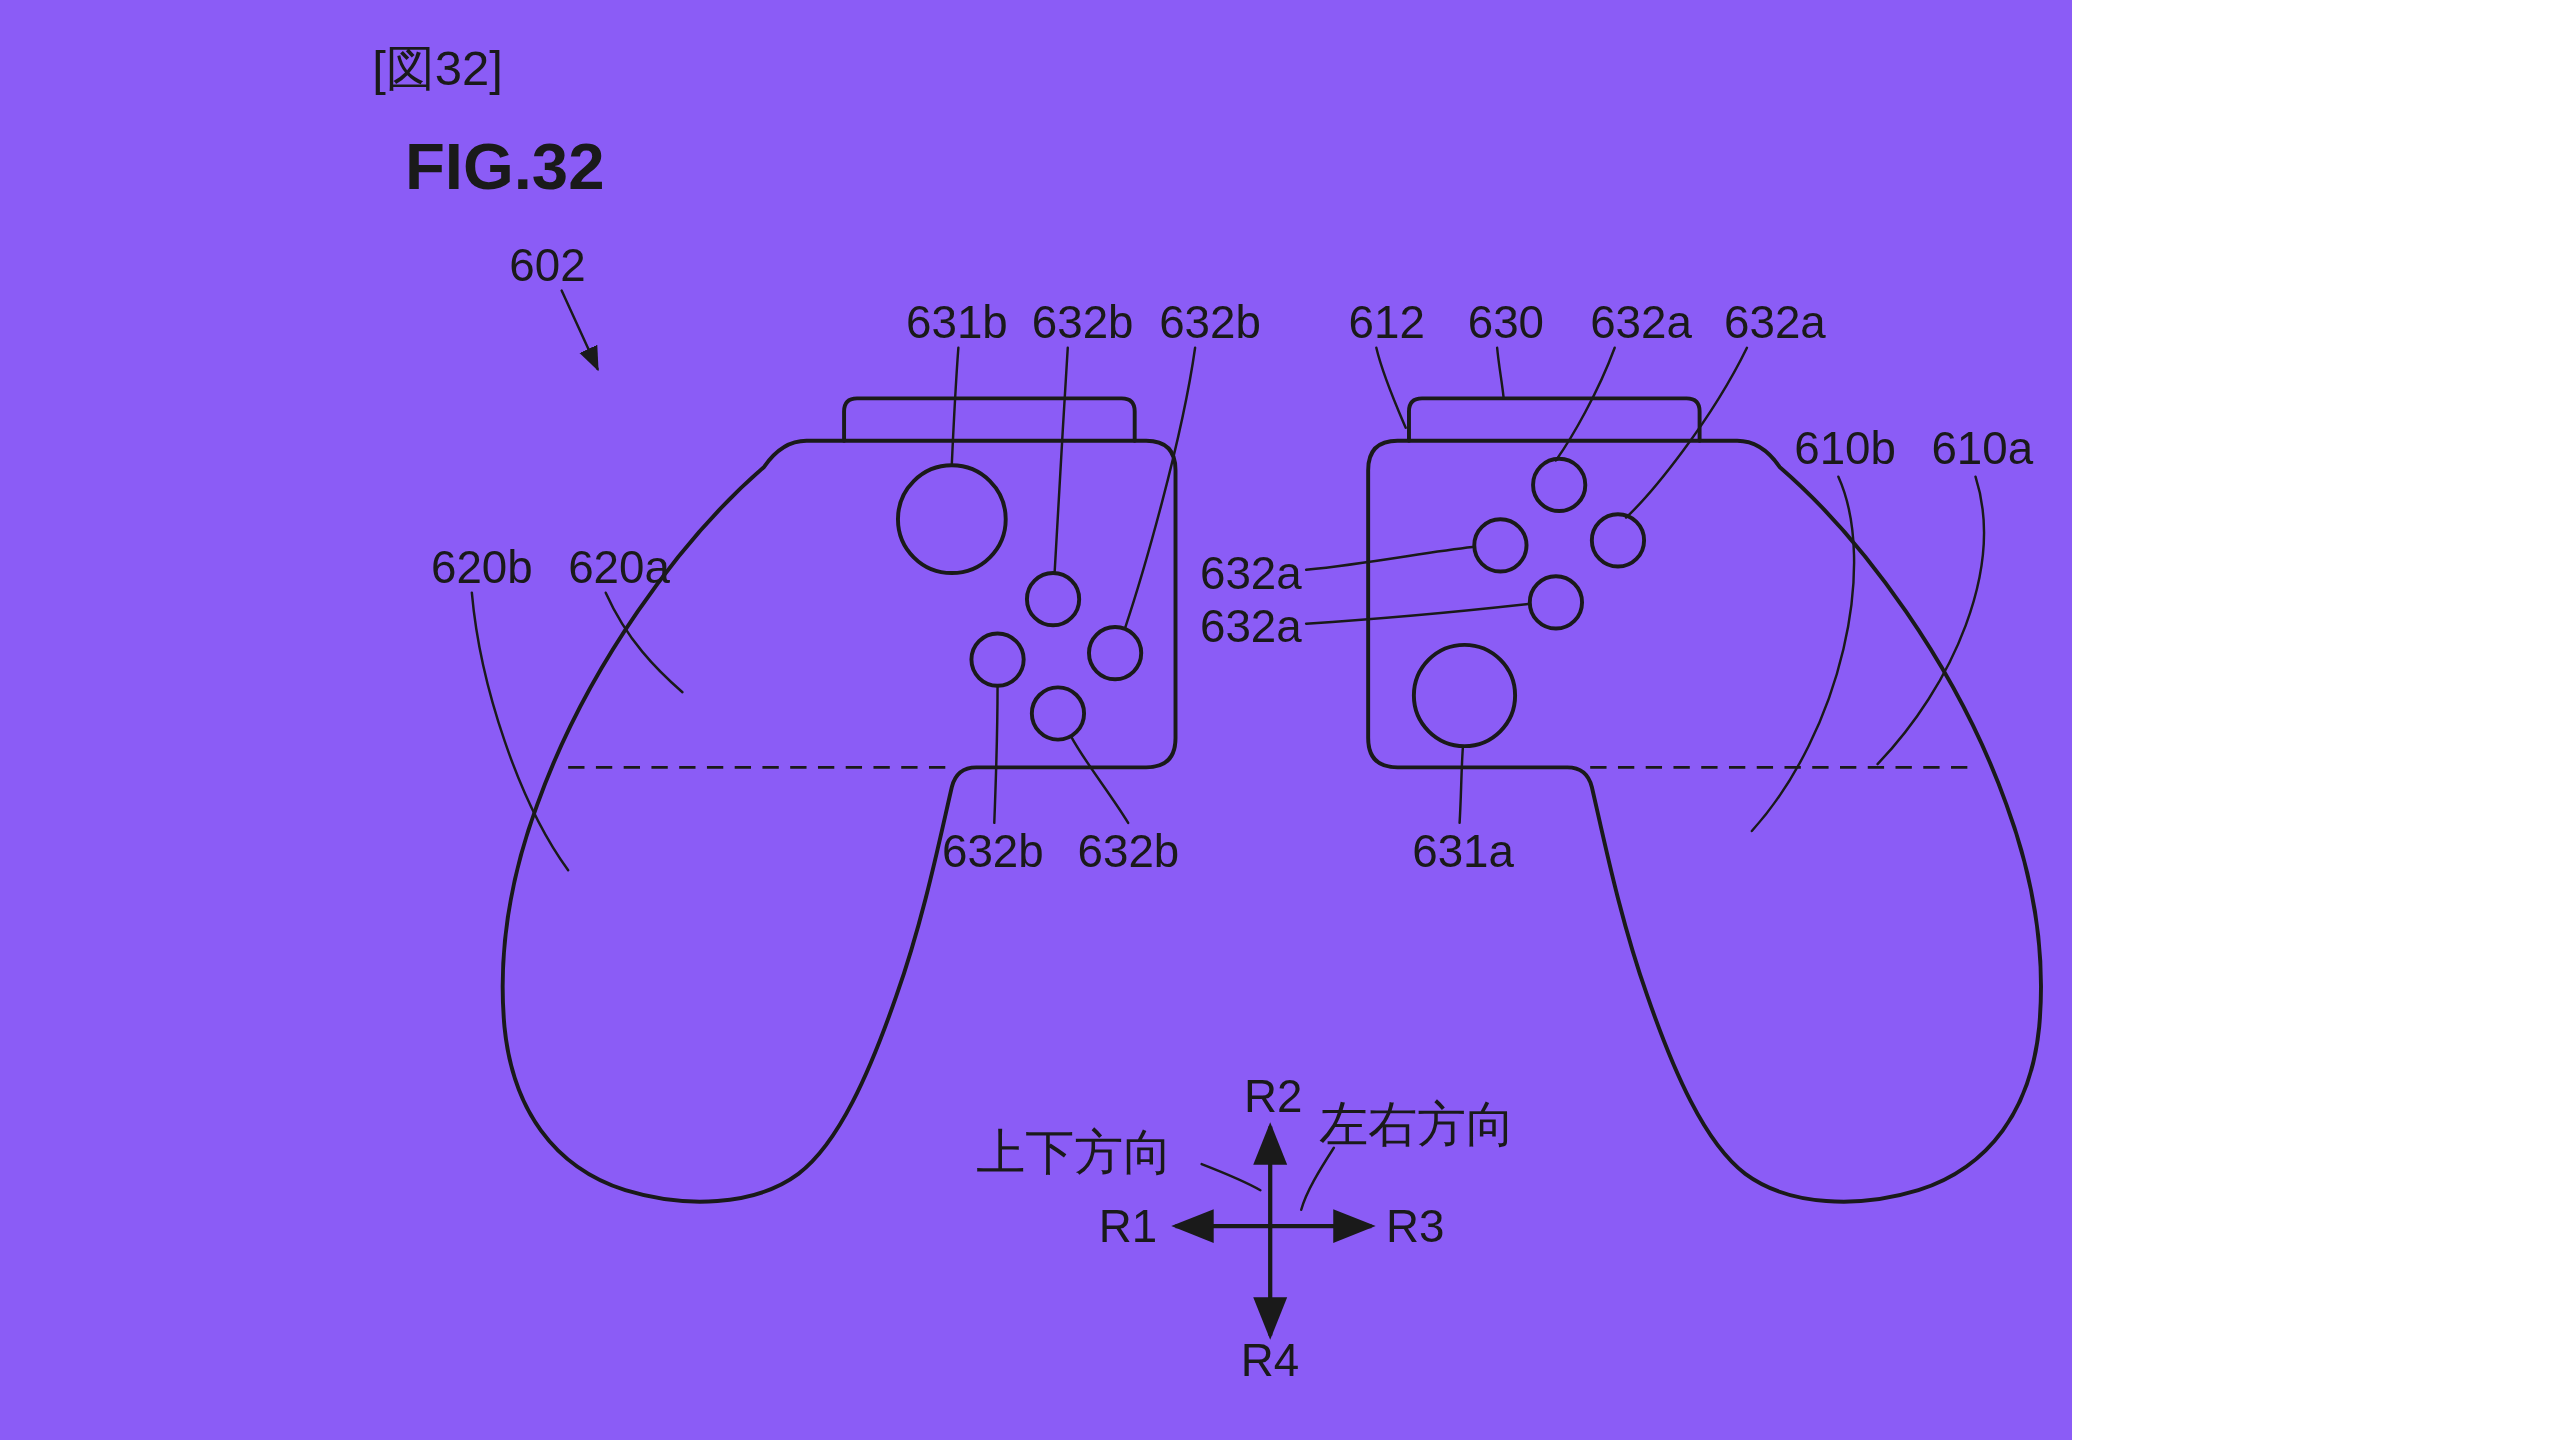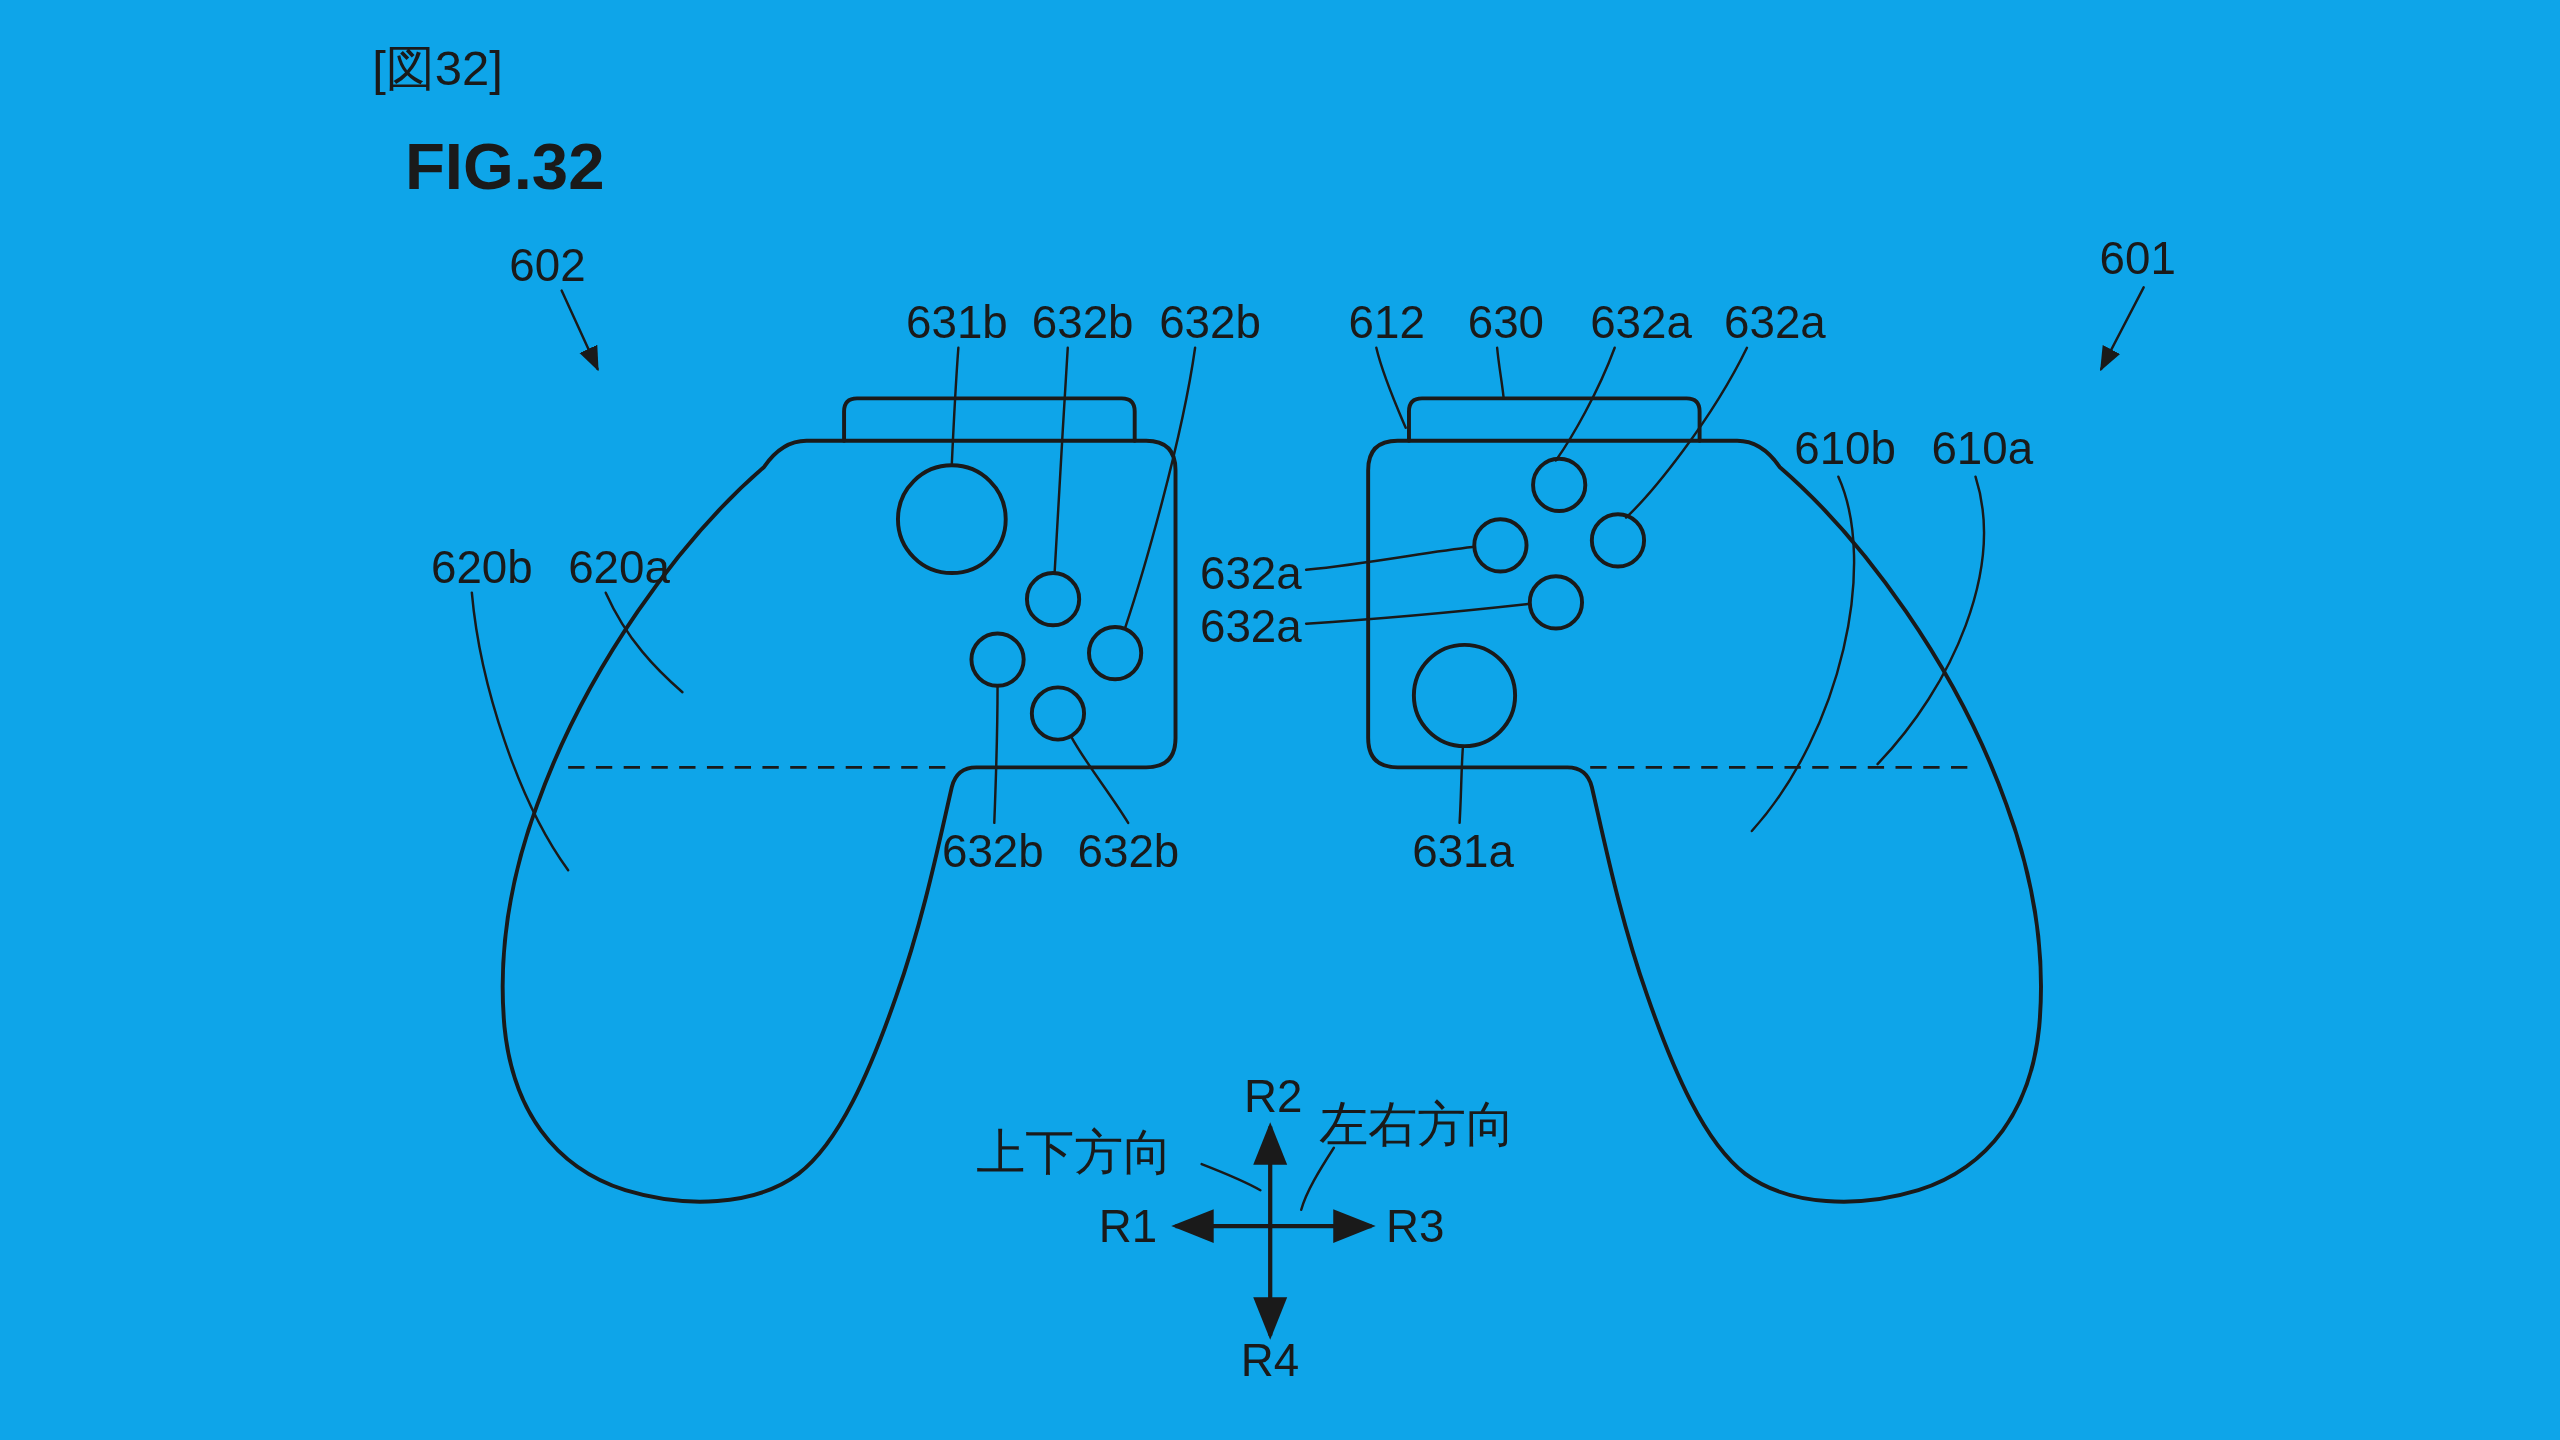--- a/index.html
+++ b/index.html
@@ -2,23 +2,23 @@
 <html><head>
 <meta charset="utf-8">
 <style>
   html, body {
     margin: 0;
     padding: 0;
     background: #ffffff;
     font-family: "Liberation Sans", "DejaVu Sans", sans-serif;
   }
   .page {
-    width: 2560px;
+    width: 2072px;
     height: 1440px;
-    background: #0ea5e9;
+    background: #8b5cf6;
     position: relative;
     overflow: hidden;
   }
   svg { display: block; }
   .outline {
     fill: none;
     stroke: #1a1a1a;
     stroke-width: 2.4;
     stroke-linejoin: round;
     stroke-linecap: round;

